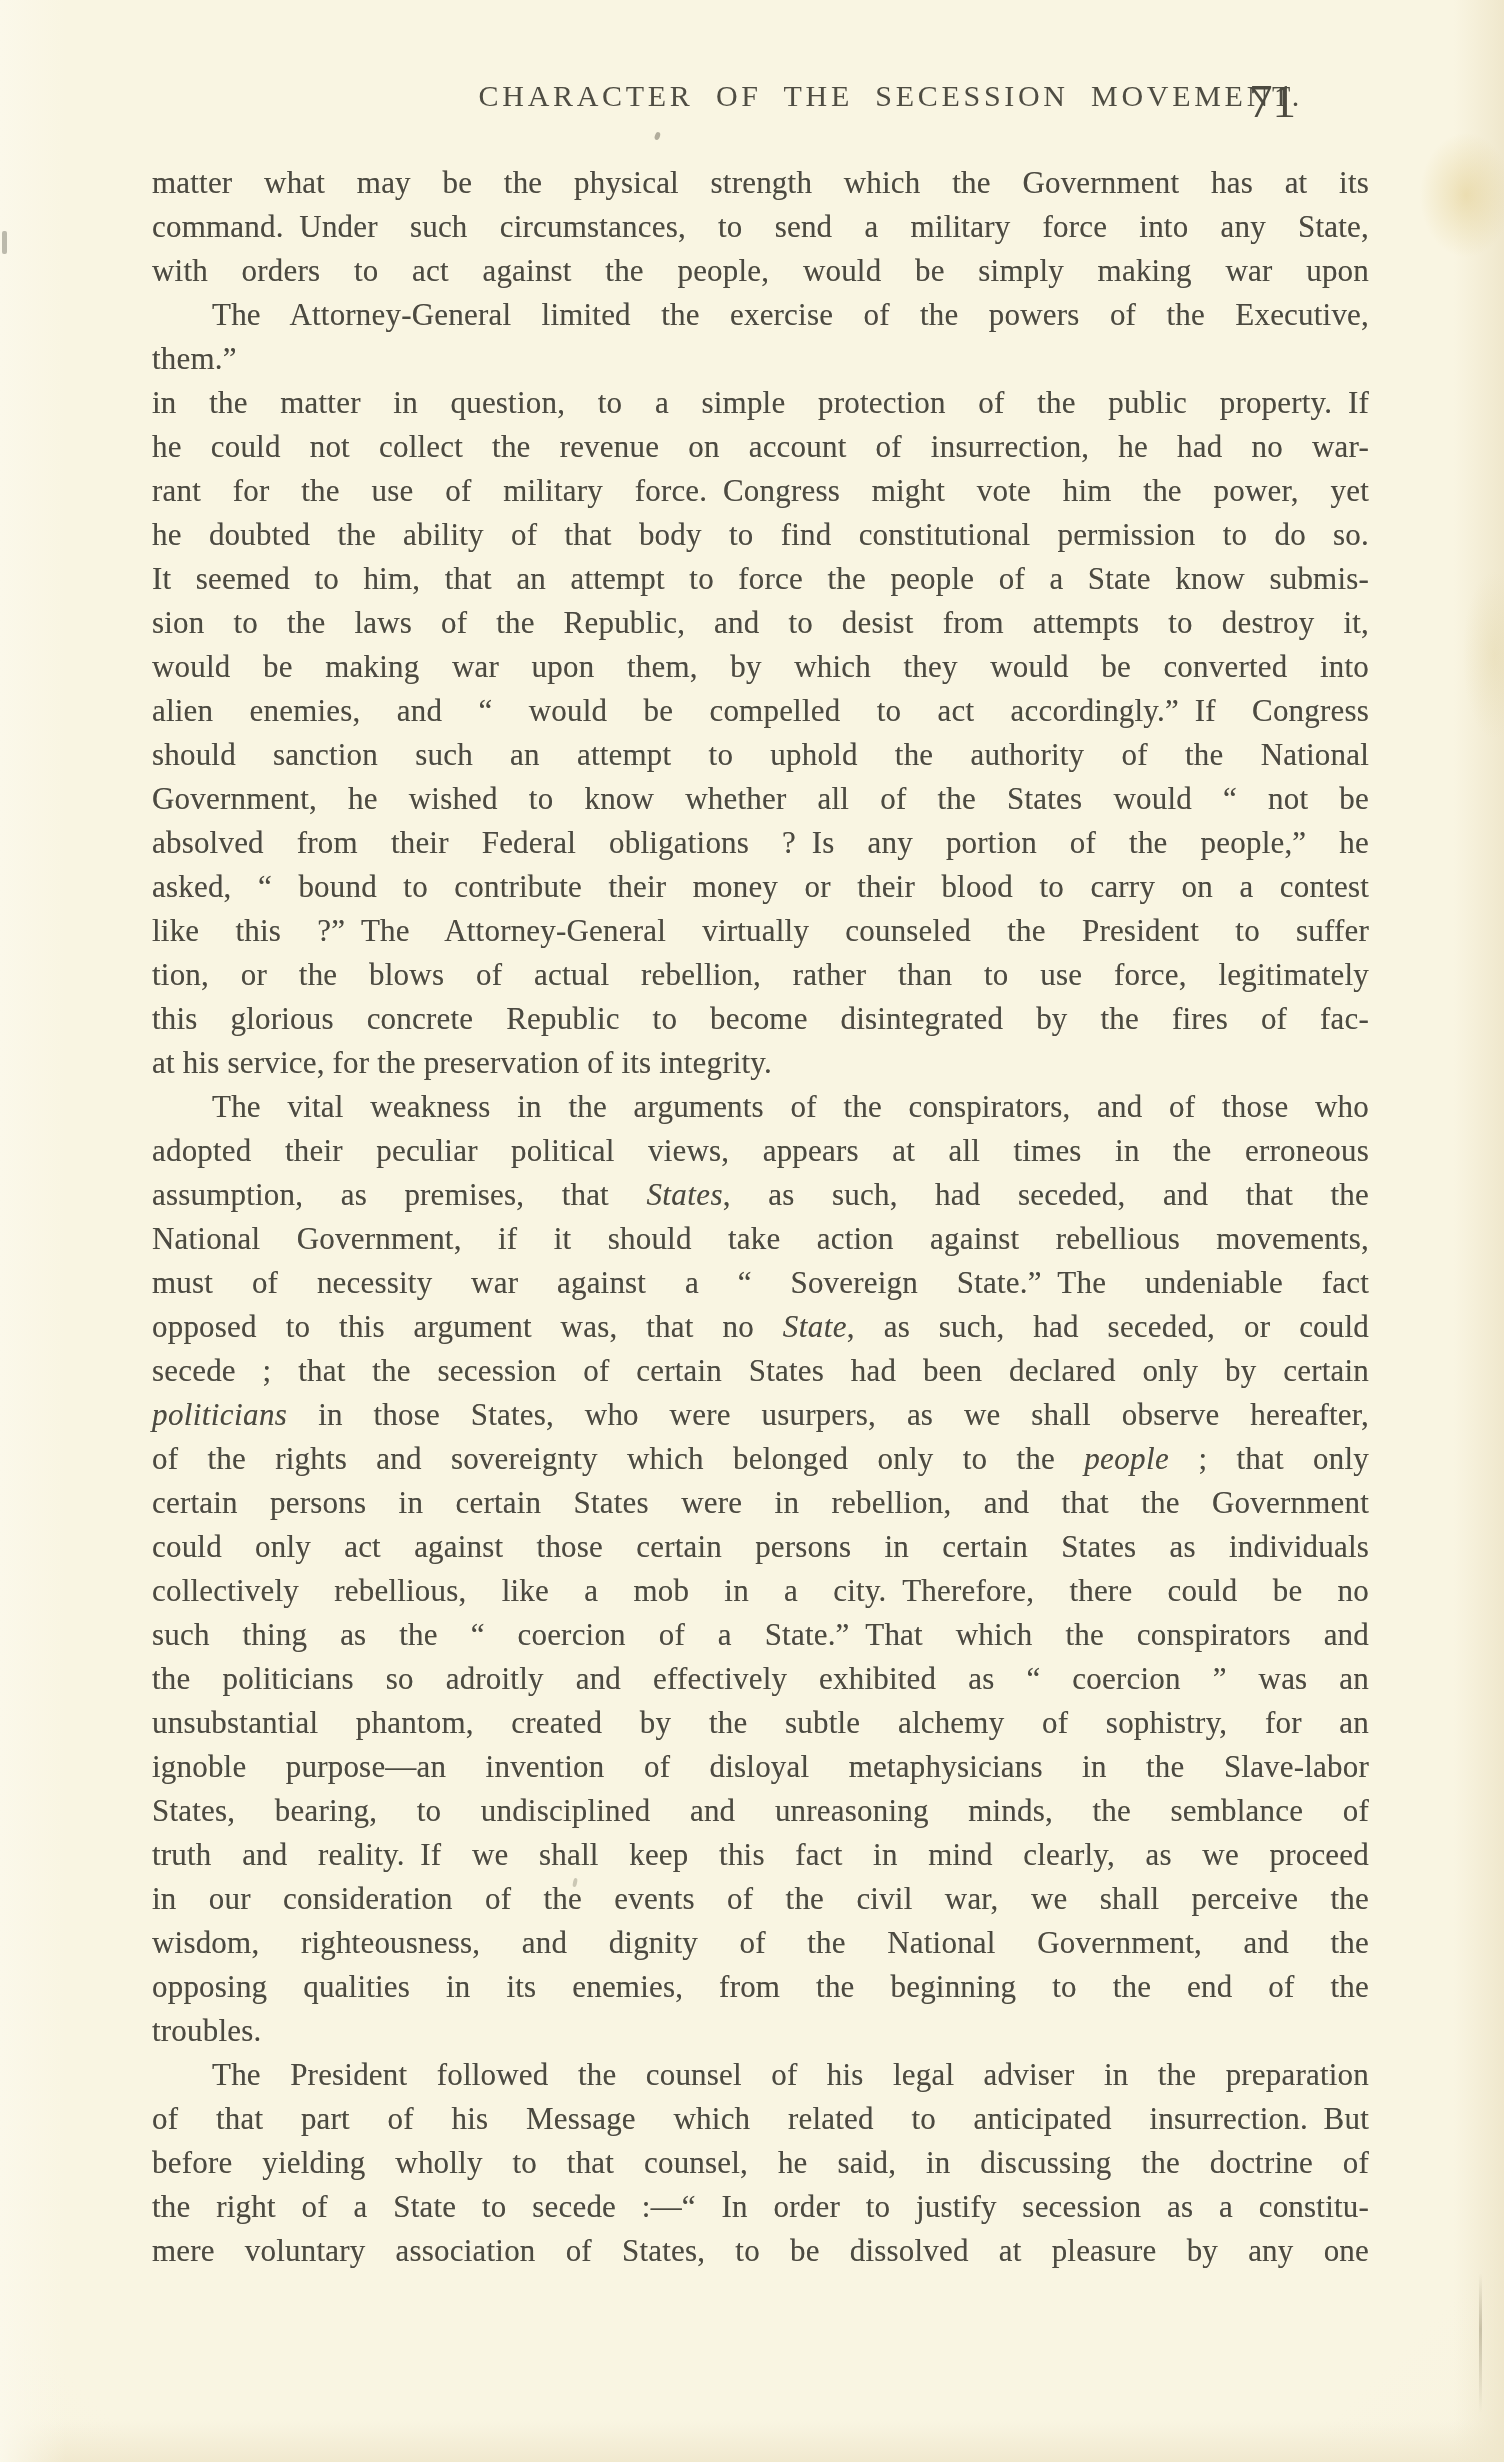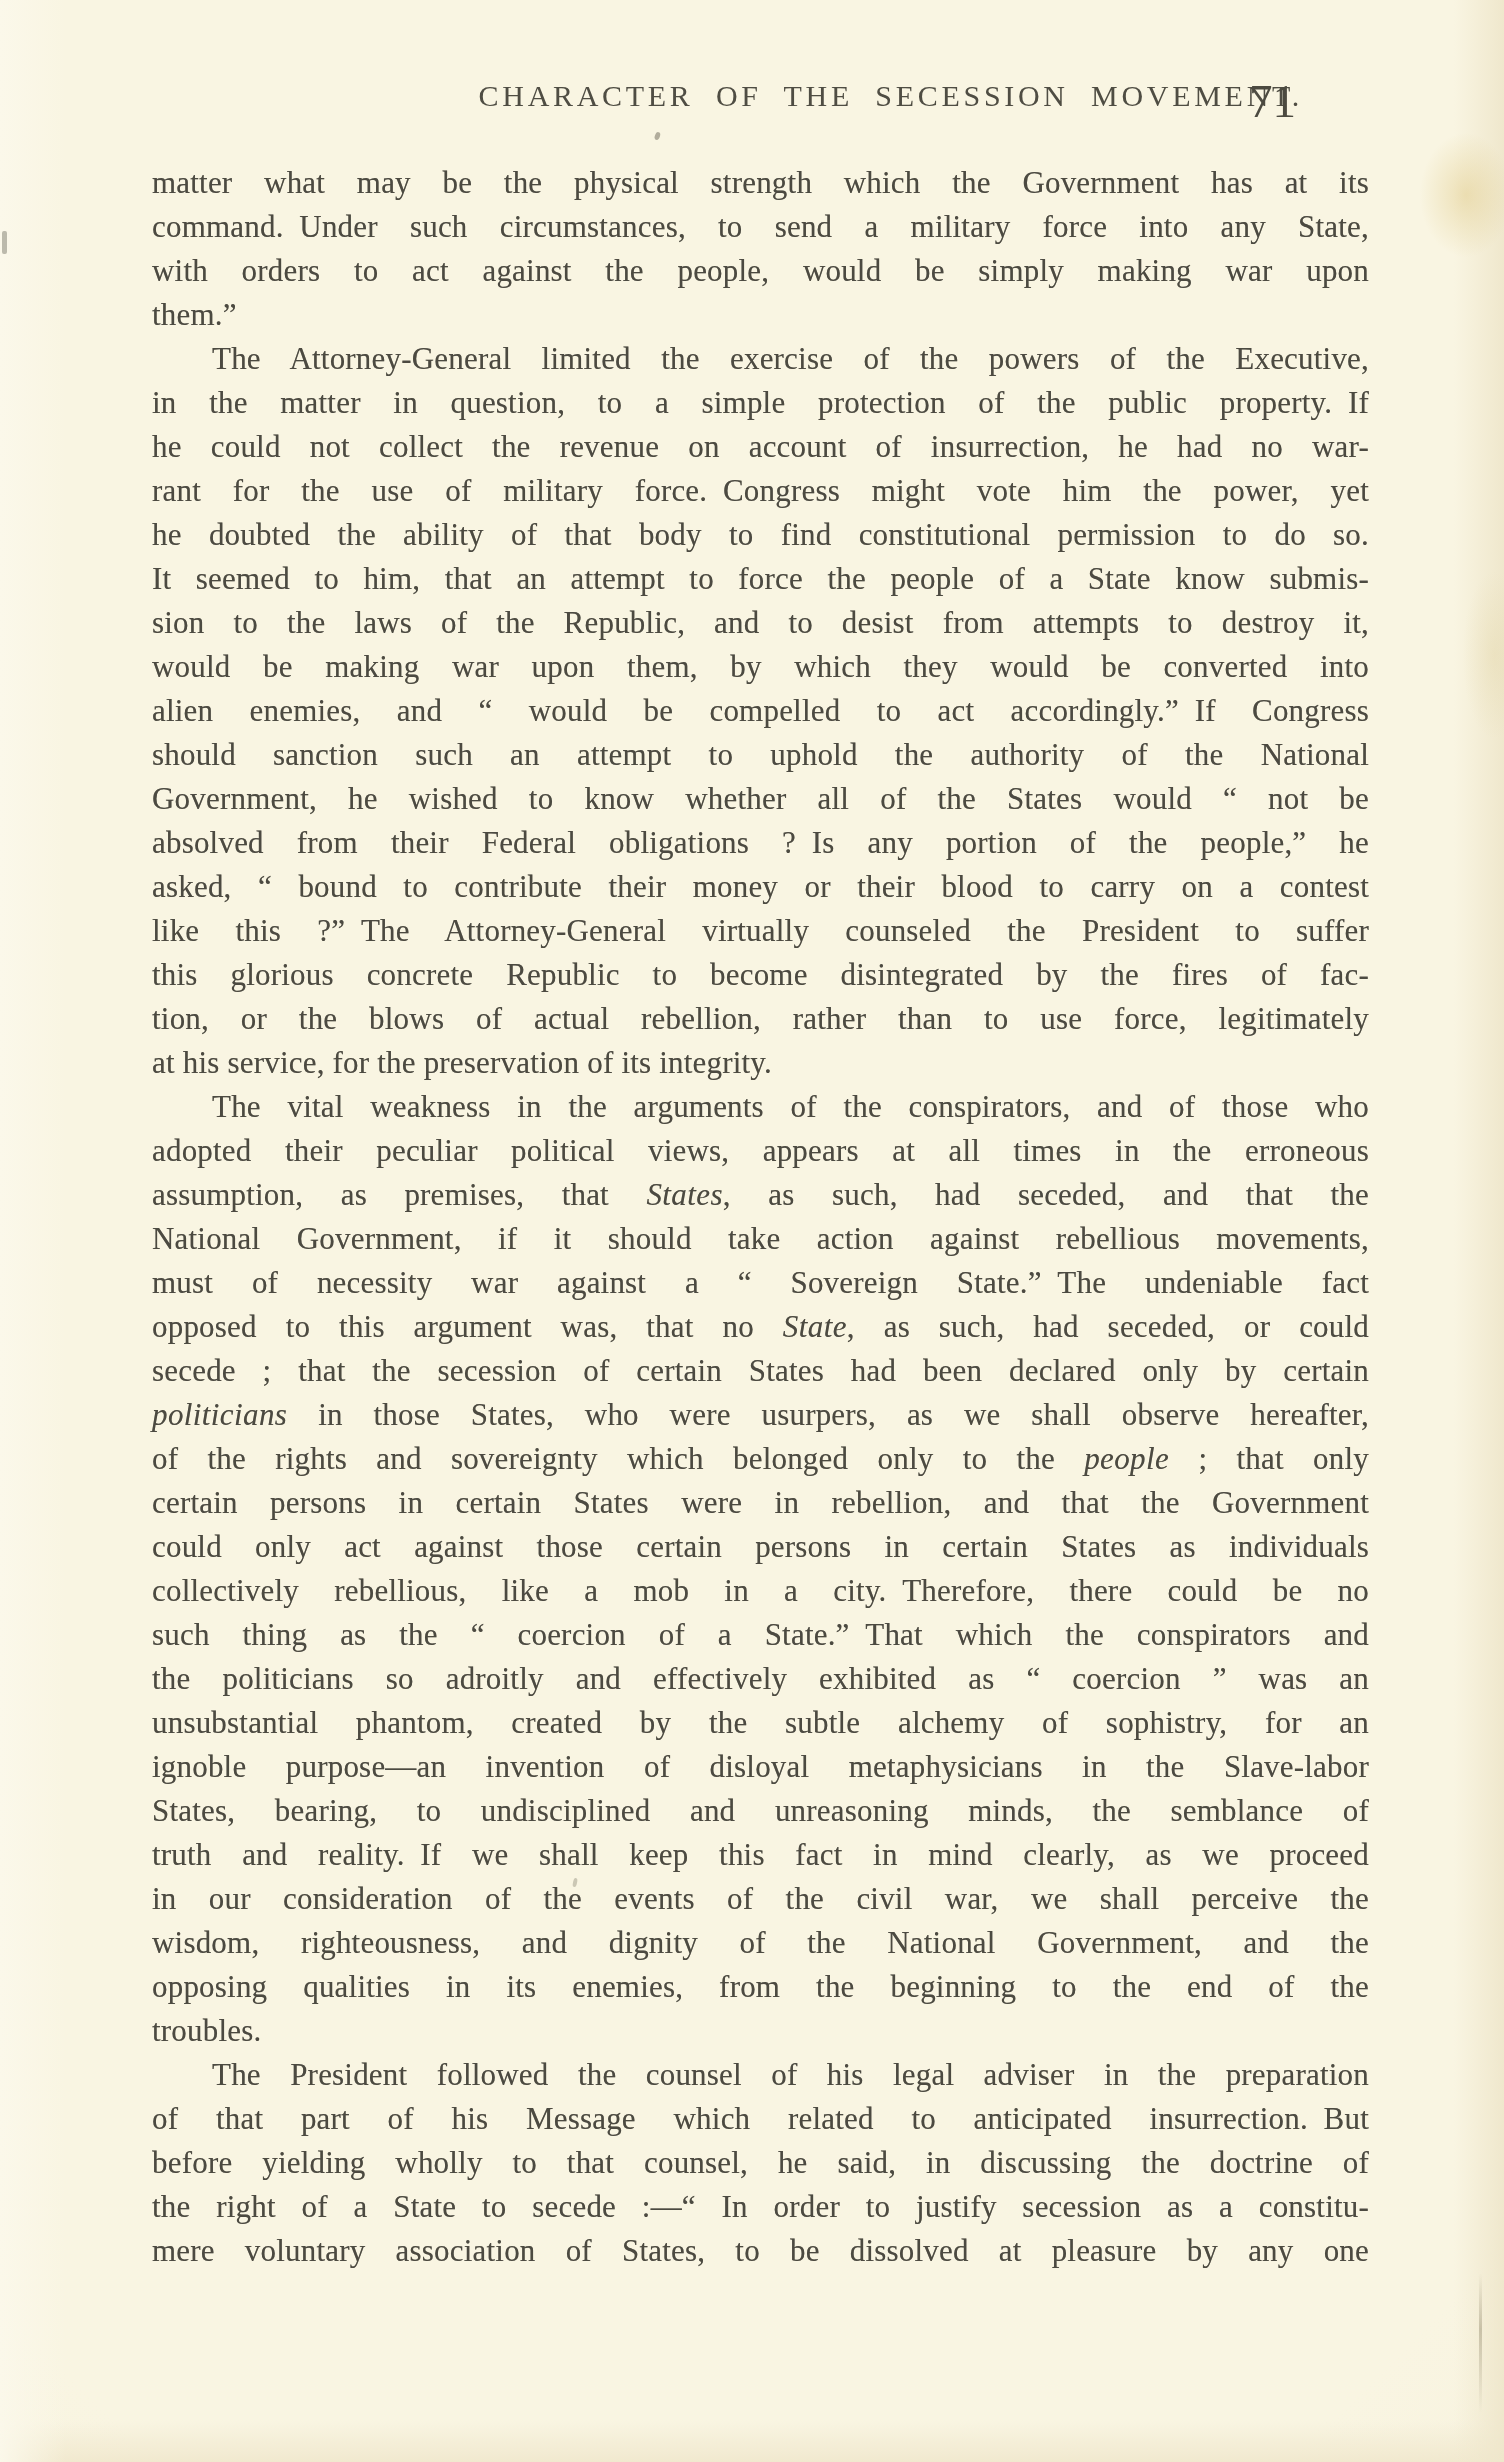--- a/index.html
+++ b/index.html
@@ -80,37 +80,37 @@
   <div class="running-head">
     <span>CHARACTER OF THE SECESSION MOVEMENT.</span>
   </div>
 
   <div class="folio">71</div>
 
   <div class="text-block">
       <div class="line">matter what may be the physical strength which the Government has at its</div>
       <div class="line">command. Under such circumstances, to send a military force into any State,</div>
       <div class="line">with orders to act against the people, would be simply making war upon</div>
+      <div class="line indent">The Attorney-General limited the exercise of the powers of the Executive,</div>
       <div class="line par-end">them.”</div>
-      <div class="line indent">The Attorney-General limited the exercise of the powers of the Executive,</div>
       <div class="line">in the matter in question, to a simple protection of the public property. If</div>
       <div class="line">he could not collect the revenue on account of insurrection, he had no war-</div>
       <div class="line">rant for the use of military force. Congress might vote him the power, yet</div>
       <div class="line">he doubted the ability of that body to find constitutional permission to do so.</div>
       <div class="line">It seemed to him, that an attempt to force the people of a State know submis-</div>
       <div class="line">sion to the laws of the Republic, and to desist from attempts to destroy it,</div>
       <div class="line">would be making war upon them, by which they would be converted into</div>
       <div class="line">alien enemies, and “ would be compelled to act accordingly.” If Congress</div>
       <div class="line">should sanction such an attempt to uphold the authority of the National</div>
       <div class="line">Government, he wished to know whether all of the States would “ not be</div>
       <div class="line">absolved from their Federal obligations ? Is any portion of the people,” he</div>
       <div class="line">asked, “ bound to contribute their money or their blood to carry on a contest</div>
       <div class="line">like this ?” The Attorney-General virtually counseled the President to suffer</div>
+      <div class="line">tion, or the blows of actual rebellion, rather than to use force, legitimately</div>
       <div class="line">this glorious concrete Republic to become disintegrated by the fires of fac-</div>
-      <div class="line">tion, or the blows of actual rebellion, rather than to use force, legitimately</div>
       <div class="line par-end">at his service, for the preservation of its integrity.</div>
       <div class="line indent">The vital weakness in the arguments of the conspirators, and of those who</div>
       <div class="line">adopted their peculiar political views, appears at all times in the erroneous</div>
       <div class="line">assumption, as premises, that <i>States</i>, as such, had seceded, and that the</div>
       <div class="line">National Government, if it should take action against rebellious movements,</div>
       <div class="line">must of necessity war against a “ Sovereign State.” The undeniable fact</div>
       <div class="line">opposed to this argument was, that no <i>State</i>, as such, had seceded, or could</div>
       <div class="line">secede ; that the secession of certain States had been declared only by certain</div>
       <div class="line"><i>politicians</i> in those States, who were usurpers, as we shall observe hereafter,</div>
       <div class="line">of the rights and sovereignty which belonged only to the <i>people</i> ; that only</div>

